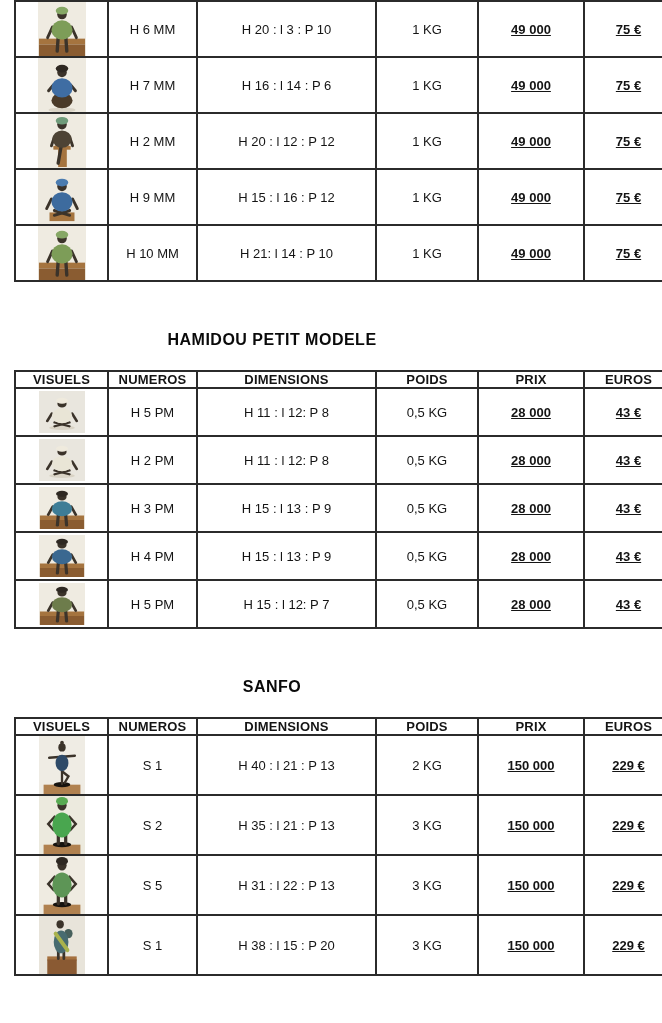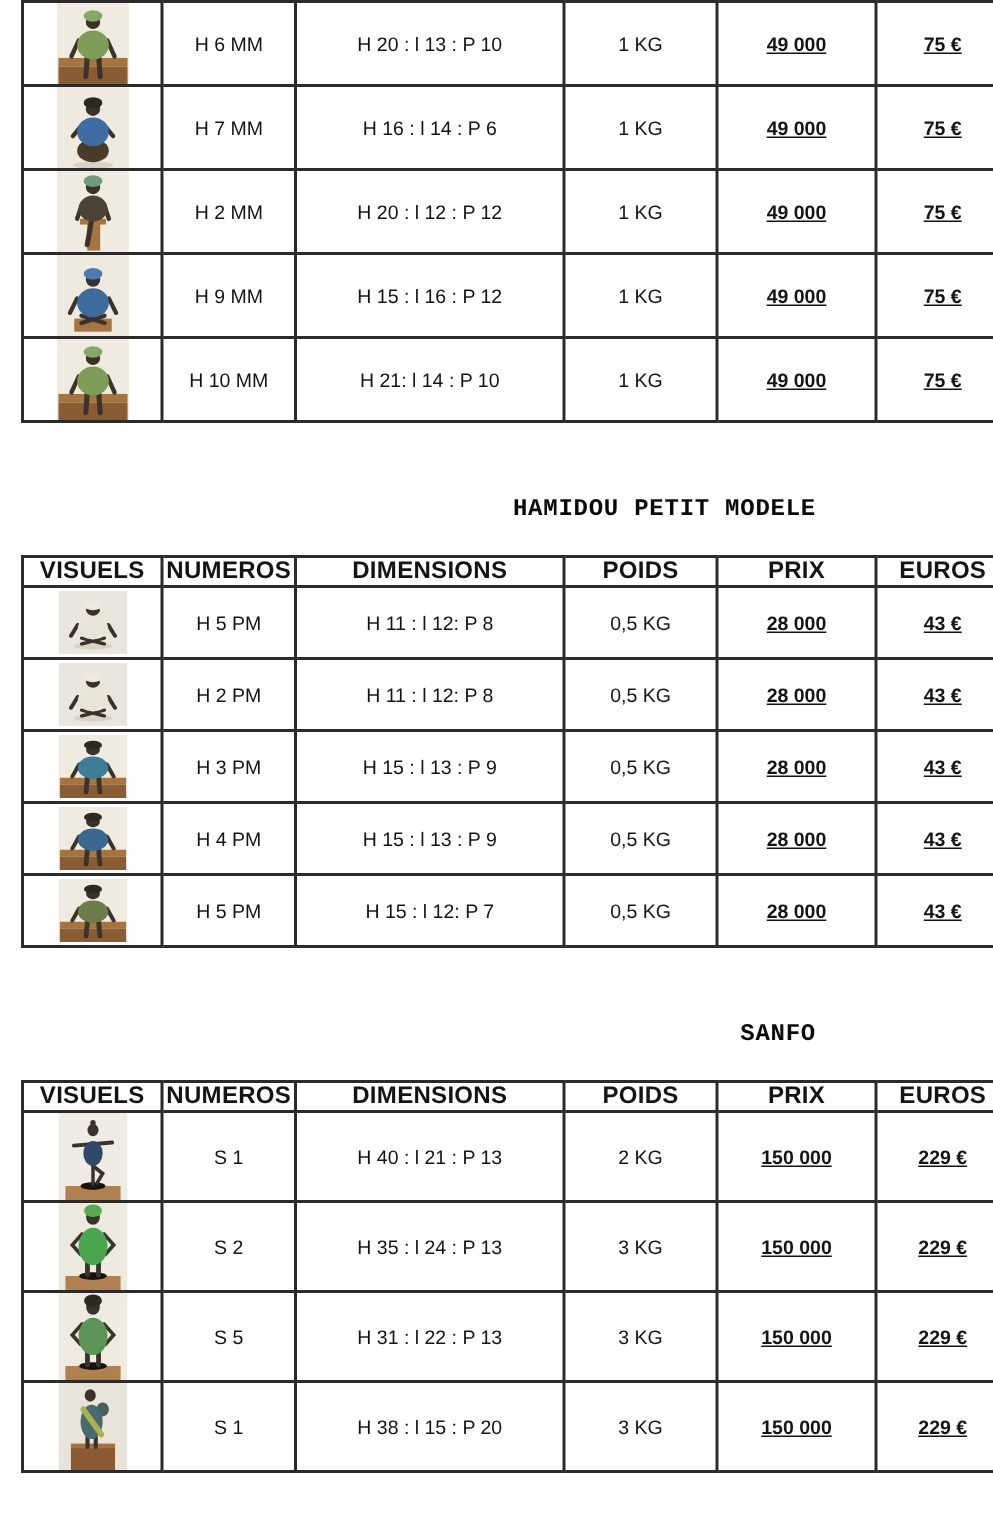--- a/index.html
+++ b/index.html
@@ -16,37 +16,37 @@
     border-collapse:collapse;
     table-layout:fixed;
     width:658px;
     margin:0 14px;
     background:#ffffff;
   }
   table.price-table, .price-table td, .price-table th {
     border:2px solid #2b2b2b;
   }
   .price-table th {
-    font-size:16px; font-weight:bold; text-align:center;
+    font-size:13px; font-weight:bold; text-align:center;
     vertical-align:middle; height:17px; letter-spacing:0.2px;
   }
   .price-table td {
     font-size:13px; text-align:center; vertical-align:middle;
     overflow:hidden; padding:0;
   }
   .price-table td.prix, .price-table td.euros { font-weight:bold;text-decoration:underline; }
   .t0 td { height:56px; }
   .t1 td { height:48px; }
   .t2 td { height:60px; }
   .t0 { margin-top:2px; }
 
   .section-title {
     width:544px;
-    text-align:right;
-    font-family:Liberation Mono, monospace;
+    text-align:center;
+    font-family:Liberation Sans, sans-serif;
     font-weight:800;
     font-size:16px;
     line-height:19px;
     letter-spacing:0.5px;
     color:#0a0a0a;
     margin-top:48px;
     margin-bottom:21px;
   }
   .thumb { display:block; margin:0 auto; }
 </style>
@@ -74,21 +74,21 @@
               <line x1="21" y1="37" x2="20" y2="51" stroke="#3b332a" stroke-width="3.5" stroke-linecap="round"></line>
               <line x1="29" y1="37" x2="30" y2="51" stroke="#3b332a" stroke-width="3.5" stroke-linecap="round"></line>
               <line x1="15" y1="26" x2="10" y2="37" stroke="#3b332a" stroke-width="3" stroke-linecap="round"></line>
               <line x1="35" y1="26" x2="40" y2="37" stroke="#3b332a" stroke-width="3" stroke-linecap="round"></line>
               <ellipse cx="25" cy="29" rx="11" ry="10" fill="#7d9d58"></ellipse>
               <circle cx="25" cy="13" r="5" fill="#3b332a"></circle>
               <ellipse cx="25" cy="9" rx="6.5" ry="4" fill="#86a765"></ellipse>
             </svg>
           </td>
           <td class="numero">H 6 MM</td>
-          <td class="dimensions">H 20 : l 13 : P 10</td>
+          <td class="dimensions">H 20 : l 3 : P 10</td>
           <td class="poids">1 KG</td>
           <td class="prix">49 000</td>
           <td class="euros">75 €</td>
         </tr>
         <tr>
           <td class="visuel">
             <svg class="thumb" width="48" height="54" viewBox="0 0 50 56" preserveAspectRatio="none" role="img" aria-label="seated bronze woman in blue dress on round calabash">
               <rect x="0" y="0" width="50" height="56" fill="#eeeae0"></rect>
               <ellipse cx="25" cy="54" rx="14" ry="2.5" fill="#d9d3c5"></ellipse>
               <ellipse cx="25" cy="44" rx="11" ry="8" fill="#4a3a28"></ellipse>
@@ -348,21 +348,21 @@
               <line x1="21" y1="38" x2="21" y2="46" stroke="#3b332a" stroke-width="3.5" stroke-linecap="round"></line>
               <line x1="29" y1="38" x2="29" y2="46" stroke="#3b332a" stroke-width="3.5" stroke-linecap="round"></line>
               <polyline points="17,20 10,27 16,33" fill="none" stroke="#3b332a" stroke-width="2.5" stroke-linecap="round"></polyline>
               <polyline points="33,20 40,27 34,33" fill="none" stroke="#3b332a" stroke-width="2.5" stroke-linecap="round"></polyline>
               <ellipse cx="25" cy="28" rx="10.5" ry="12" fill="#49a64f"></ellipse>
               <circle cx="25" cy="9" r="5" fill="#3b332a"></circle>
               <ellipse cx="25" cy="5" rx="6.5" ry="4" fill="#58aa52"></ellipse>
             </svg>
           </td>
           <td class="numero">S 2</td>
-          <td class="dimensions">H 35 : l 24 : P 13</td>
+          <td class="dimensions">H 35 : l 21 : P 13</td>
           <td class="poids">3 KG</td>
           <td class="prix">150 000</td>
           <td class="euros">229 €</td>
         </tr>
         <tr>
           <td class="visuel">
             <svg class="thumb" width="46" height="58" viewBox="0 0 50 56" preserveAspectRatio="none" role="img" aria-label="standing bronze woman in green dress, hands on hips, on round base">
               <rect x="0" y="0" width="50" height="56" fill="#efebe1"></rect>
               <rect x="5" y="47" width="40" height="9" fill="#b0814f"></rect>
               <ellipse cx="25" cy="47" rx="10" ry="2.5" fill="#16130f"></ellipse>

